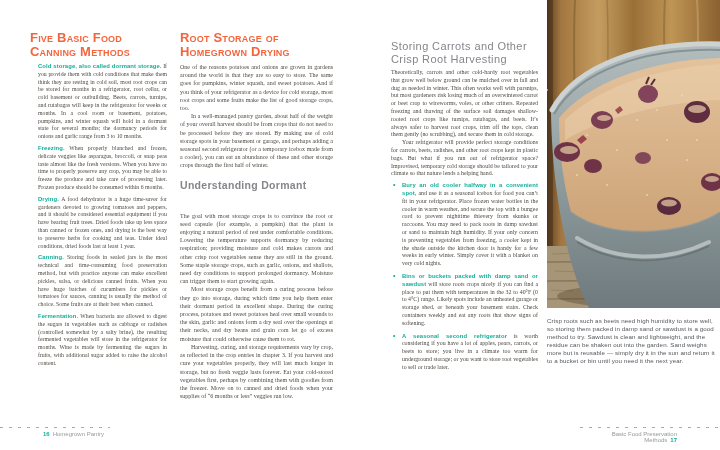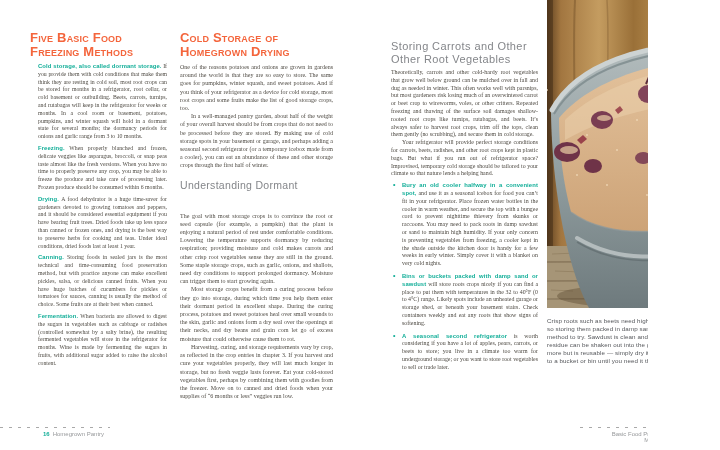--- a/index.html
+++ b/index.html
@@ -1,31 +1,31 @@
 <!DOCTYPE html>
 <html><head>
 <meta charset="utf-8">
 <style>
   html,body{margin:0;padding:0;}
   #spread{
-    position:relative; width:648px; height:450px; background:#ffffff;
+    position:relative; width:720px; height:450px; background:#ffffff;
     font-family:"Liberation Serif", serif; color:#4e4a43; overflow:hidden;
   }
   
   .slab-title{
     font-family:"Liberation Sans", sans-serif; font-weight:700;
     font-variant:small-caps; letter-spacing:.2px;
     font-size:13px; line-height:14px; color:#f4653c;
   }
   .light-title{
     font-family:"Liberation Sans", sans-serif; font-weight:400;
     letter-spacing:.4px; font-size:11px; line-height:12.5px; color:#84868a;
   }
   .subhead{
-    font-family:"Liberation Sans", sans-serif; font-weight:400;
+    font-family:"Liberation Sans", sans-serif; font-weight:700;
     letter-spacing:.3px; font-size:10.5px; line-height:12px; color:#84868a;
     margin-top:9px; margin-bottom:21px;
   }
   
   .col{position:absolute; top:31px; overflow:hidden;}
   #col1{left:30px; width:137px; height:394px; font-size:5.8px; line-height:7.8px;}
   #col2{left:180px; width:153px; height:394px; font-size:6px; line-height:8.2px;}
   #col3{left:391px; top:40px; width:147px; height:386px; font-size:5.9px; line-height:7.8px;}
   .col p{margin:0; text-align:justify;}
   .ind{text-indent:11px;}
@@ -62,21 +62,21 @@
   #footer-right .flabel{margin:0 3px 0 0;}
 </style>
 </head>
 <body>
 
 <div id="spread">
 
   <div class="col" id="col1">
     <div class="slab-title">
       <div>Five Basic Food</div>
-      <div>Freezing Methods</div>
+      <div>Canning Methods</div>
     </div>
     <div class="gap"></div>
     <div class="item">
       
       <span class="lead">Cold storage, also called dormant storage.</span>
       <span>If you provide them with cold conditions that make them think they are resting in cold soil, most root crops can be stored for months in a refrigerator, root cellar, or cold basement or outbuilding. Beets, carrots, turnips, and rutabagas will keep in the refrigerator for weeks or months. In a cool room or basement, potatoes, pumpkins, and winter squash will hold in a dormant state for several months; the dormancy periods for onions and garlic range from 3 to 10 months.</span>
     </div>
     <div class="item">
       
       <span class="lead">Freezing.</span>
@@ -94,38 +94,38 @@
     </div>
     <div class="item">
       
       <span class="lead">Fermentation.</span>
       <span>When bacteria are allowed to digest the sugars in vegetables such as cabbage or radishes (controlled somewhat by a salty brine), the resulting fermented vegetables will store in the refrigerator for months. Wine is made by fermenting the sugars in fruits, with additional sugar added to raise the alcohol content.</span>
     </div>
   </div>
 
   <div class="col" id="col2">
     <div class="slab-title">
-      <div>Cold Storage of</div>
+      <div>Root Storage of</div>
       <div>Homegrown Drying</div>
     </div>
     <div class="gap"></div>
     <p>One of the reasons potatoes and onions are grown in gardens around the world is that they are so easy to store. The same goes for pumpkins, winter squash, and sweet potatoes. And if you think of your refrigerator as a device for cold storage, most root crops and some fruits make the list of good storage crops, too.</p>
     <p class="ind">In a well-managed pantry garden, about half of the weight of your overall harvest should be from crops that do not need to be processed before they are stored. By making use of cold storage spots in your basement or garage, and perhaps adding a seasonal second refrigerator (or a temporary icebox made from a cooler), you can eat an abundance of these and other storage crops through the first half of winter.</p>
     <div class="subhead">
       <div>Understanding Dormant</div>
     </div>
     <p>The goal with most storage crops is to convince the root or seed capsule (for example, a pumpkin) that the plant is enjoying a natural period of rest under comfortable conditions. Lowering the temperature supports dormancy by reducing respiration; providing moisture and cold makes carrots and other crisp root vegetables sense they are still in the ground. Some staple storage crops, such as garlic, onions, and shallots, need dry conditions to support prolonged dormancy. Moisture can trigger them to start growing again.</p>
     <p class="ind">Most storage crops benefit from a curing process before they go into storage, during which time you help them enter their dormant period in excellent shape. During the curing process, potatoes and sweet potatoes heal over small wounds to the skin, garlic and onions form a dry seal over the openings at their necks, and dry beans and grain corn let go of excess moisture that could otherwise cause them to rot.</p>
     <p class="ind">Harvesting, curing, and storage requirements vary by crop, as reflected in the crop entries in chapter 3. If you harvest and cure your vegetables properly, they will last much longer in storage, but no fresh veggie lasts forever. Eat your cold-stored vegetables first, perhaps by combining them with goodies from the freezer. Move on to canned and dried foods when your supplies of “6 months or less” veggies run low.</p>
   </div>
 
   <div class="col" id="col3">
     <div class="light-title">
       <div>Storing Carrots and Other</div>
-      <div>Other Root Vegetables</div>
+      <div>Crisp Root Harvesting</div>
     </div>
     <div class="gap"></div>
     <p>Theoretically, carrots and other cold-hardy root vegetables that grow well below ground can be mulched over in fall and dug as needed in winter. This often works well with parsnips, but most gardeners risk losing much of an overwintered carrot or beet crop to wireworms, voles, or other critters. Repeated freezing and thawing of the surface soil damages shallow-rooted root crops like turnips, rutabagas, and beets. It’s always safer to harvest root crops, trim off the tops, clean them gently (no scrubbing), and secure them in cold storage.</p>
     <p class="ind">Your refrigerator will provide perfect storage conditions for carrots, beets, radishes, and other root crops kept in plastic bags. But what if you run out of refrigerator space? Improvised, temporary cold storage should be tailored to your climate so that nature lends a helping hand.</p>
     <div class="gap"></div>
     <div class="bullet">
       <span class="bullet-dot">•</span>
       <span class="lead">Bury an old cooler halfway in a convenient spot,</span>
       <span>and use it as a seasonal icebox for food you can’t fit in your refrigerator. Place frozen water bottles in the cooler in warm weather, and secure the top with a bungee cord to prevent nighttime thievery from skunks or raccoons. You may need to pack roots in damp sawdust or sand to maintain high humidity. If your only concern is preventing vegetables from freezing, a cooler kept in the shade outside the kitchen door is handy for a few weeks in early winter. Simply cover it with a blanket on very cold nights.</span>
     </div>

